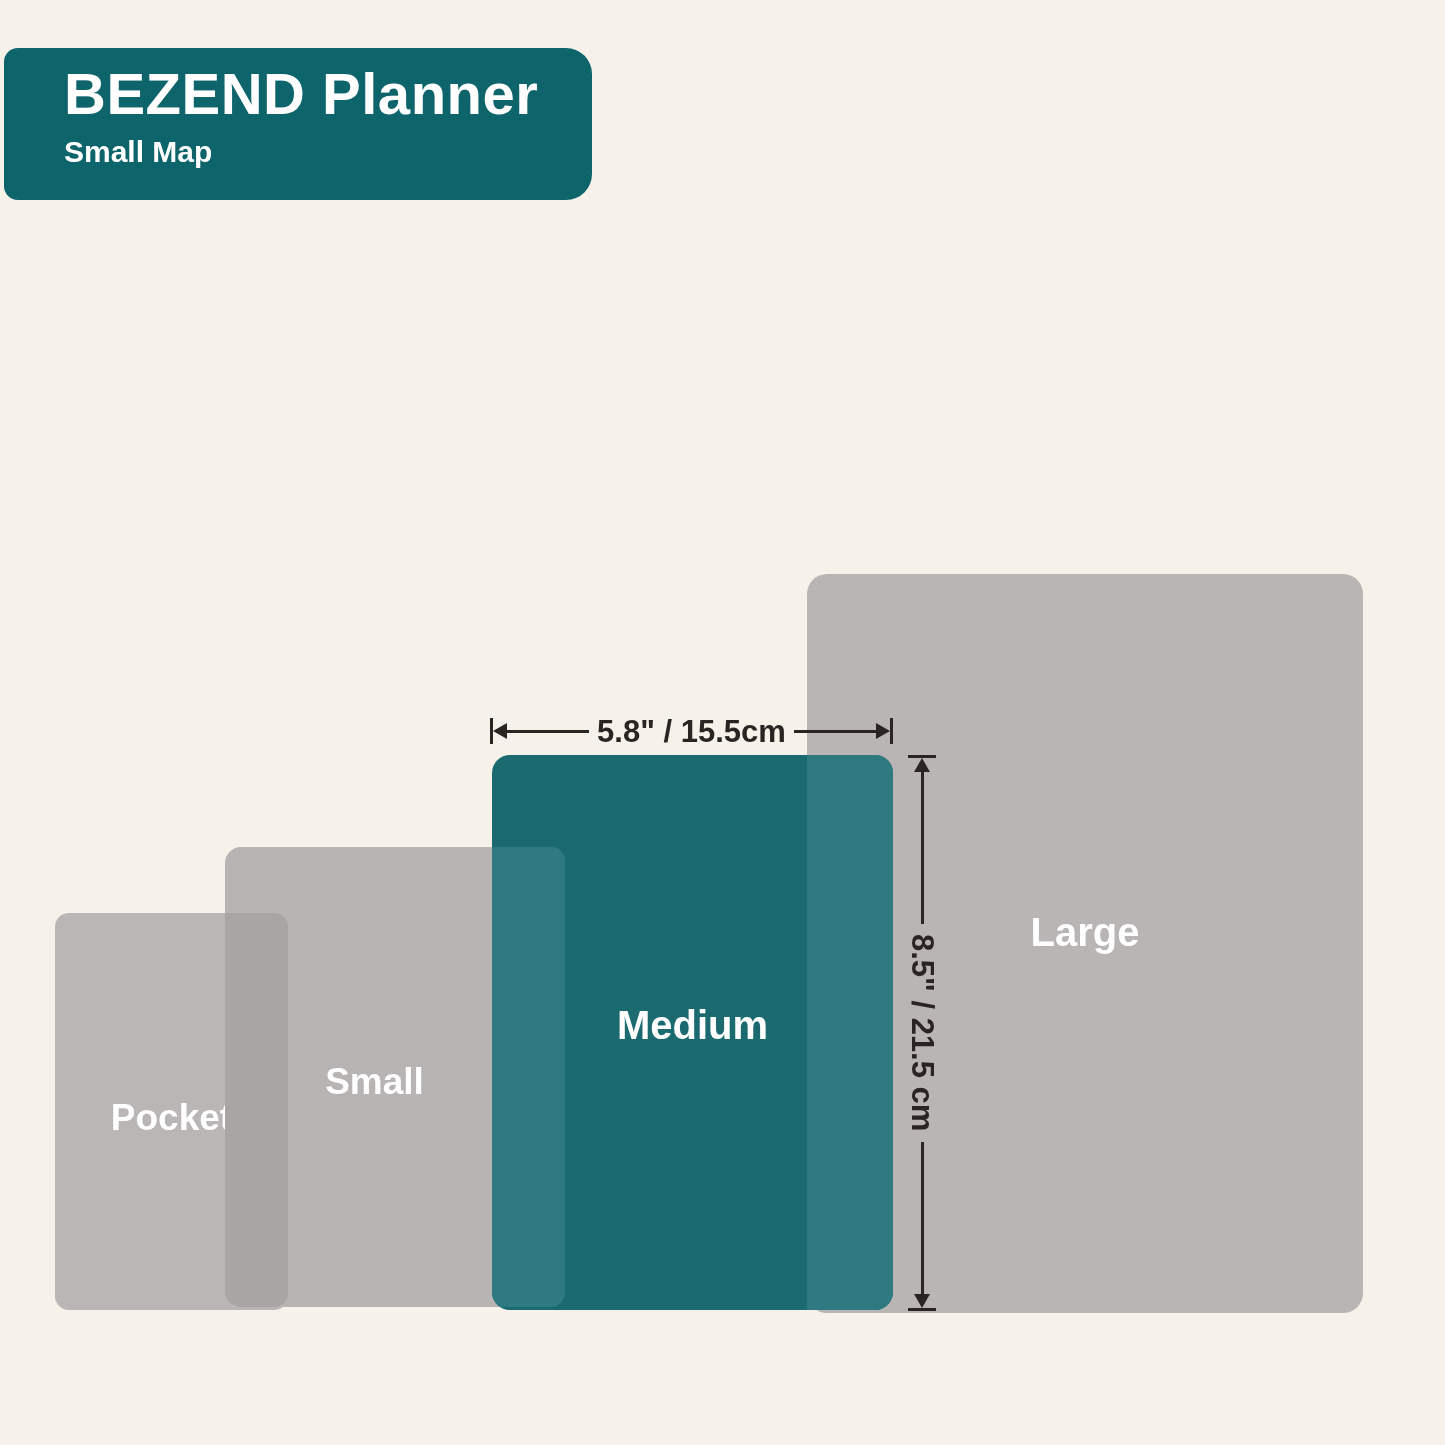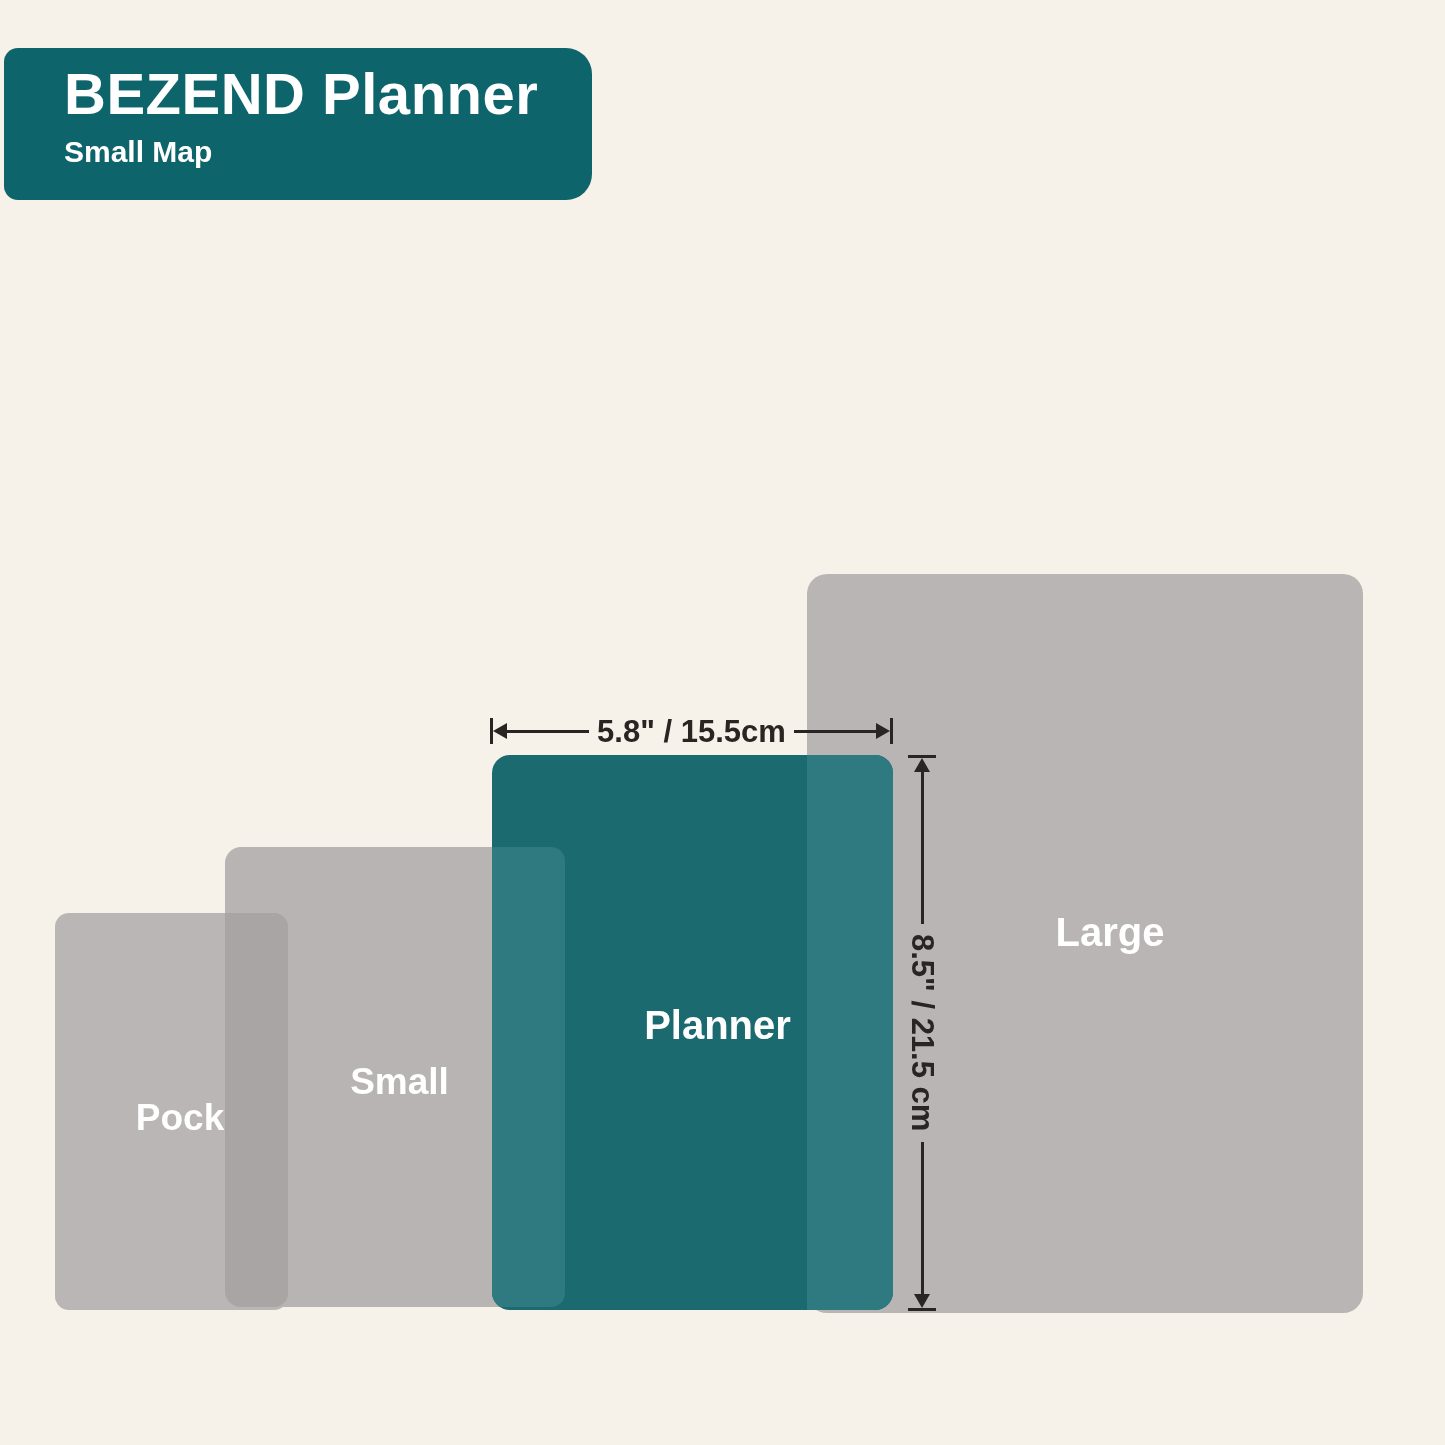--- a/index.html
+++ b/index.html
@@ -25,22 +25,22 @@
     font-size:58px;font-weight:700;line-height:1.05;
     letter-spacing:0.5px;margin:0;
   }
   .header-subtitle{
     font-size:30px;font-weight:600;margin-top:10px;
   }
 
   
   .rect{position:absolute;box-sizing:border-box;}
   .rect .size-label{
-    position:absolute;left:11px;width:100%;
-    text-align:center;color:#ffffff;font-weight:600;padding-left:14px;
+    position:absolute;left:0;width:100%;
+    text-align:center;color:#ffffff;font-weight:600;
   }
 
   .rect-large{
     left:807px;top:574px;width:556px;height:739px;
     background:#b8b5b4;border-radius:20px;z-index:1;
   }
   .rect-large .size-label{top:336px;font-size:40px;}
 
   .rect-pocket{
     left:55px;top:913px;width:233px;height:397px;
@@ -116,21 +116,21 @@
   </div>
 
   <div class="rect rect-small">
     <div class="overlap-pocket-small"></div>
     <span class="size-label">Small</span>
   </div>
 
   <div class="rect rect-medium">
     <div class="overlap-small-medium"></div>
     <div class="overlap-medium-large"></div>
-    <span class="size-label">Planner</span>
+    <span class="size-label">Medium</span>
   </div>
 
   <div class="dim dim-h">
     <span class="tick-v"></span>
     <span class="arrow arrow-left"></span>
     <span class="dim-line-h"></span>
     <span class="dim-label">5.8" / 15.5cm</span>
     <span class="dim-line-h"></span>
     <span class="arrow arrow-right"></span>
     <span class="tick-v"></span>

